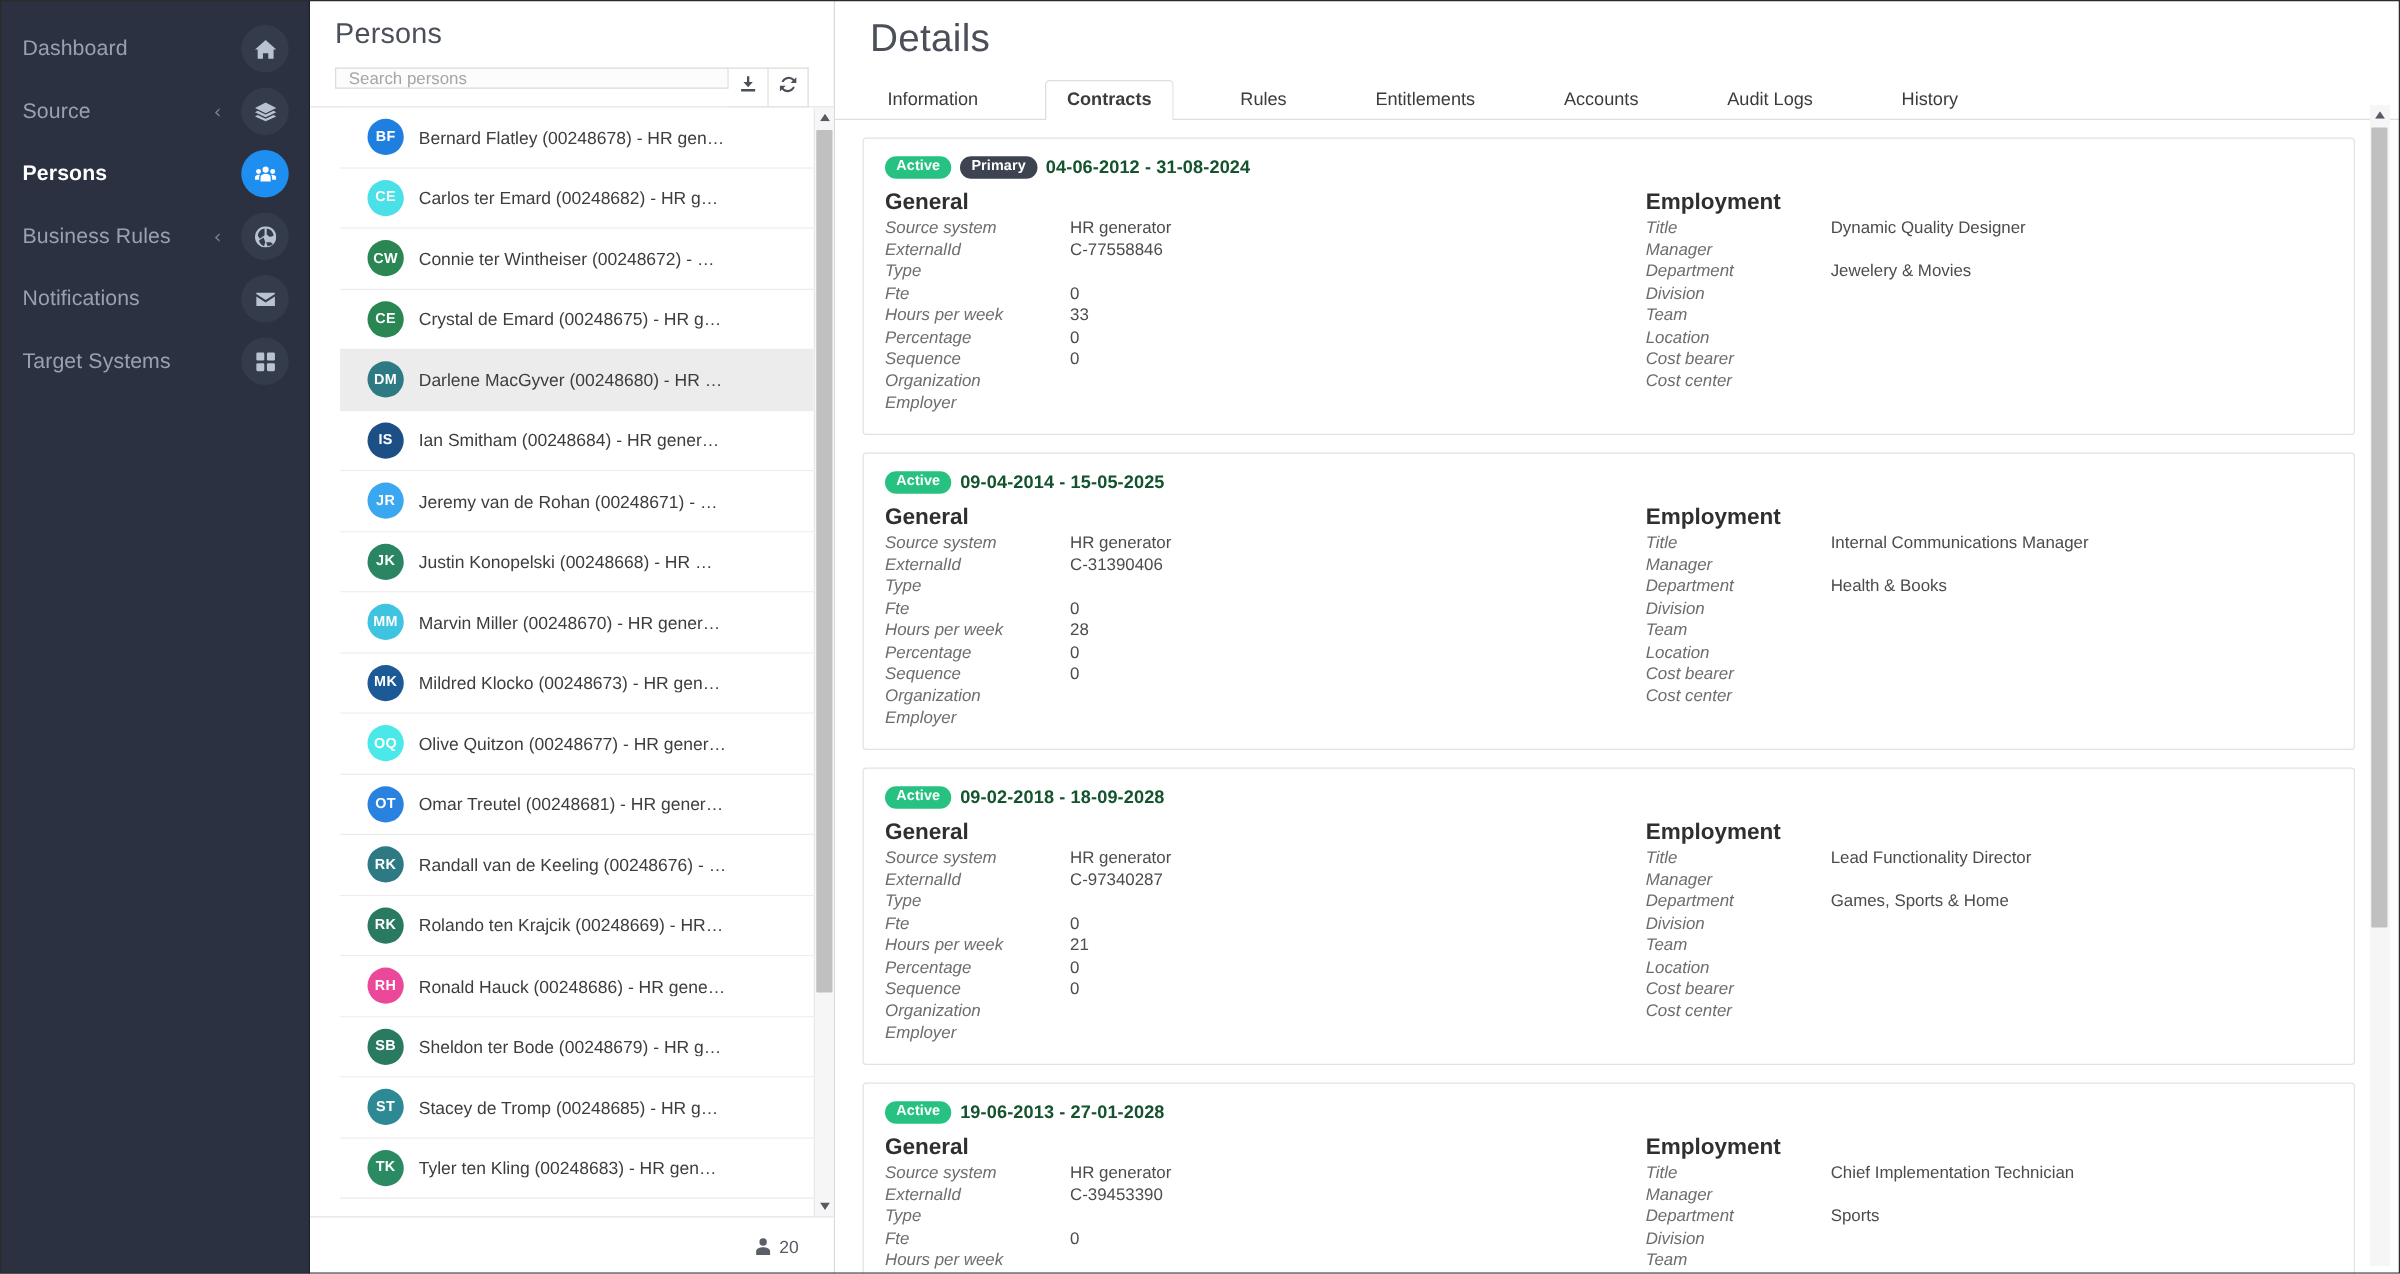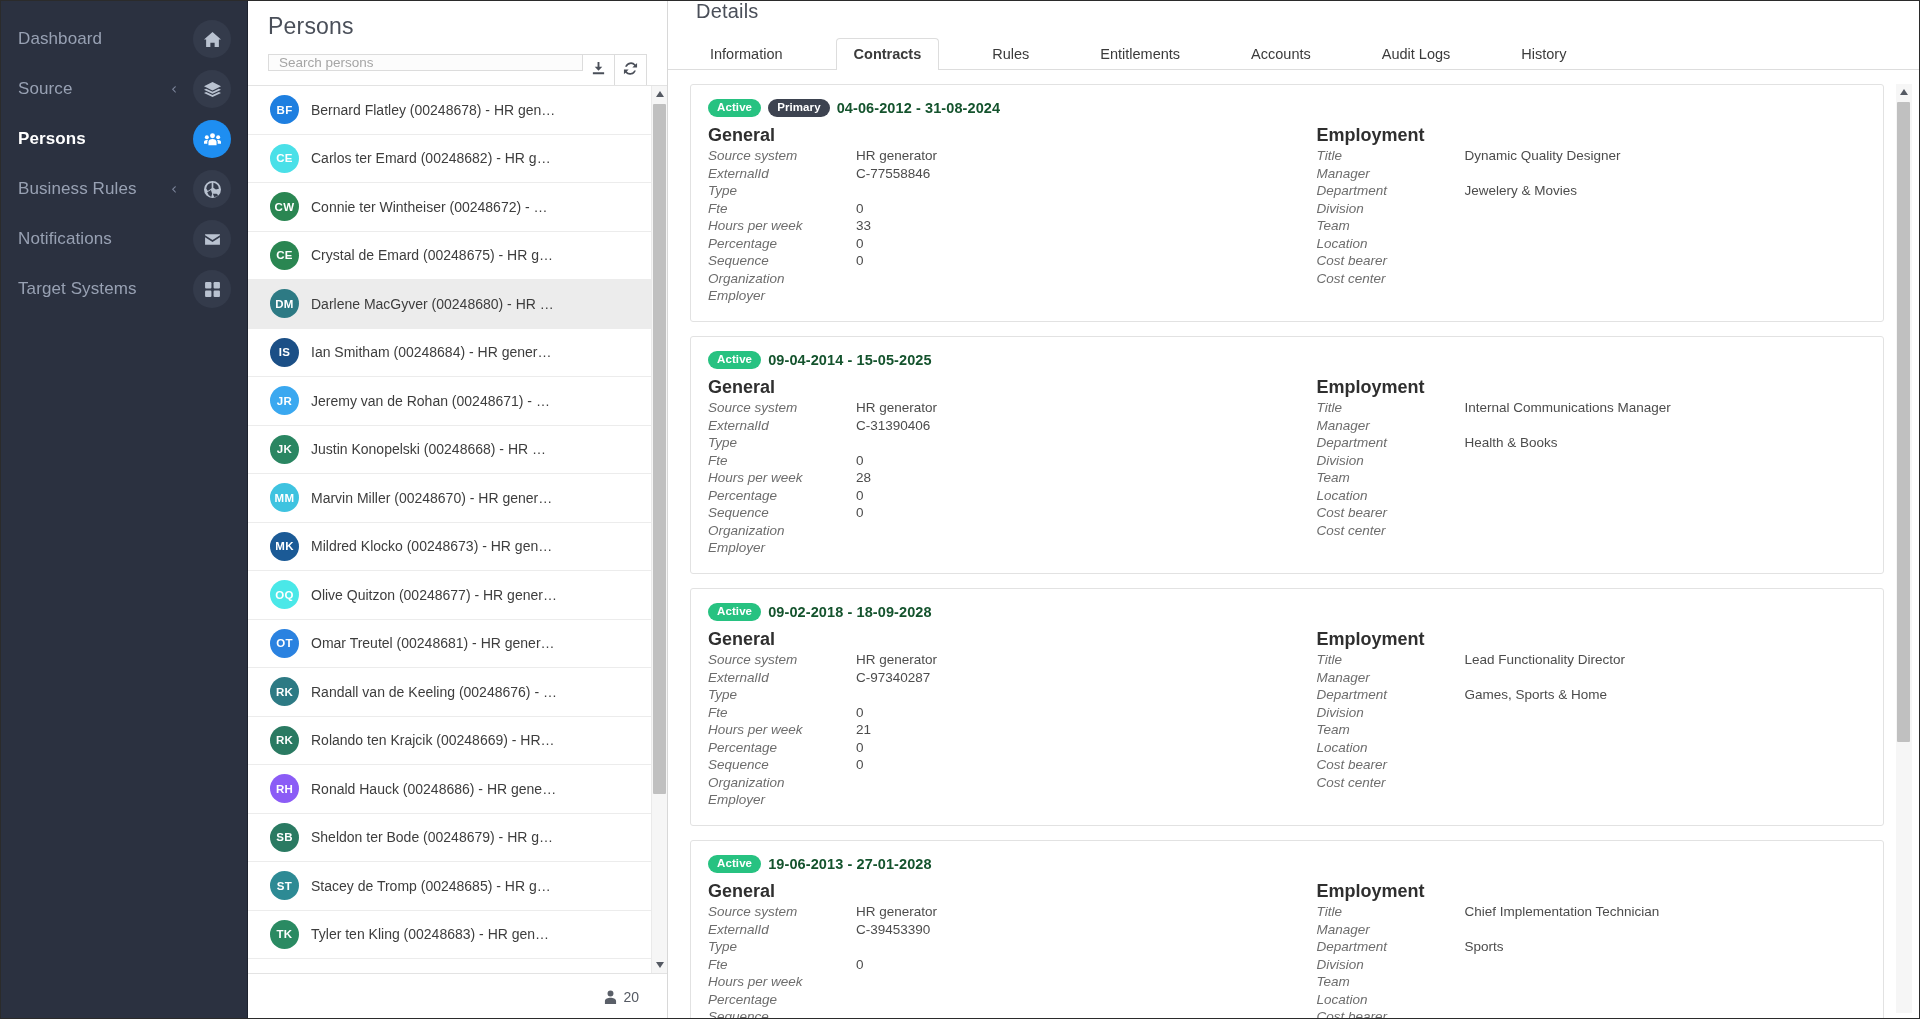--- a/index.html
+++ b/index.html
@@ -113,20 +113,21 @@
   .list-wrap {
     flex: 1;
     position: relative;
     border-top: 1px solid #e3e3e3;
     overflow: hidden;
   }
   .list-scrollarea {
     position: absolute;
     top: 0; left: 0; right: 16px; bottom: 46px;
     overflow: hidden;
+    padding-left: 24px;
   }
   .person-row {
     height: 48.5px;
     display: flex;
     align-items: center;
     padding-left: 22px;
     border-bottom: 1px solid #ececec;
     cursor: pointer;
     background: #ffffff;
   }
@@ -195,24 +196,24 @@
   
   .details-panel {
     flex: 1;
     display: flex;
     flex-direction: column;
     background: #ffffff;
     position: relative;
     min-width: 0;
   }
   .details-title {
-    font-size: 20px;
+    font-size: 31px;
     color: #4a4f59;
     font-weight: normal;
-    padding: 0 0 12px 28px;
+    padding: 13px 0 12px 28px;
     letter-spacing: .2px;
   }
   .tabs {
     display: flex;
     align-items: flex-end;
     padding-left: 24px;
     border-bottom: 1px solid #dddddd;
     height: 35px;
     gap: 35px;
   }
@@ -447,21 +448,21 @@
           </div>
           <div class="person-row">
             <span class="avatar" style="background:#2d7a84">RK</span>
             <span class="person-name">Randall van de Keeling (00248676) - …</span>
           </div>
           <div class="person-row">
             <span class="avatar" style="background:#2a7a62">RK</span>
             <span class="person-name">Rolando ten Krajcik (00248669) - HR…</span>
           </div>
           <div class="person-row">
-            <span class="avatar" style="background:#8b5cf6">RH</span>
+            <span class="avatar" style="background:#ec4899">RH</span>
             <span class="person-name">Ronald Hauck (00248686) - HR gene…</span>
           </div>
           <div class="person-row">
             <span class="avatar" style="background:#2a7a62">SB</span>
             <span class="person-name">Sheldon ter Bode (00248679) - HR g…</span>
           </div>
           <div class="person-row">
             <span class="avatar" style="background:#2d8a94">ST</span>
             <span class="person-name">Stacey de Tromp (00248685) - HR g…</span>
           </div>

